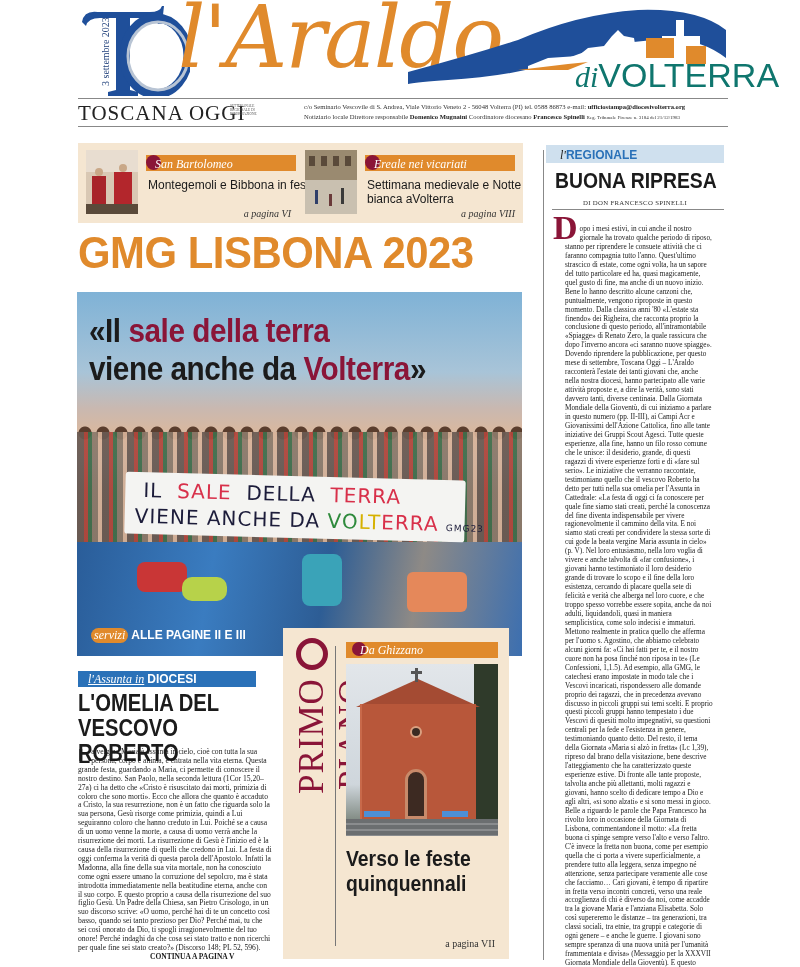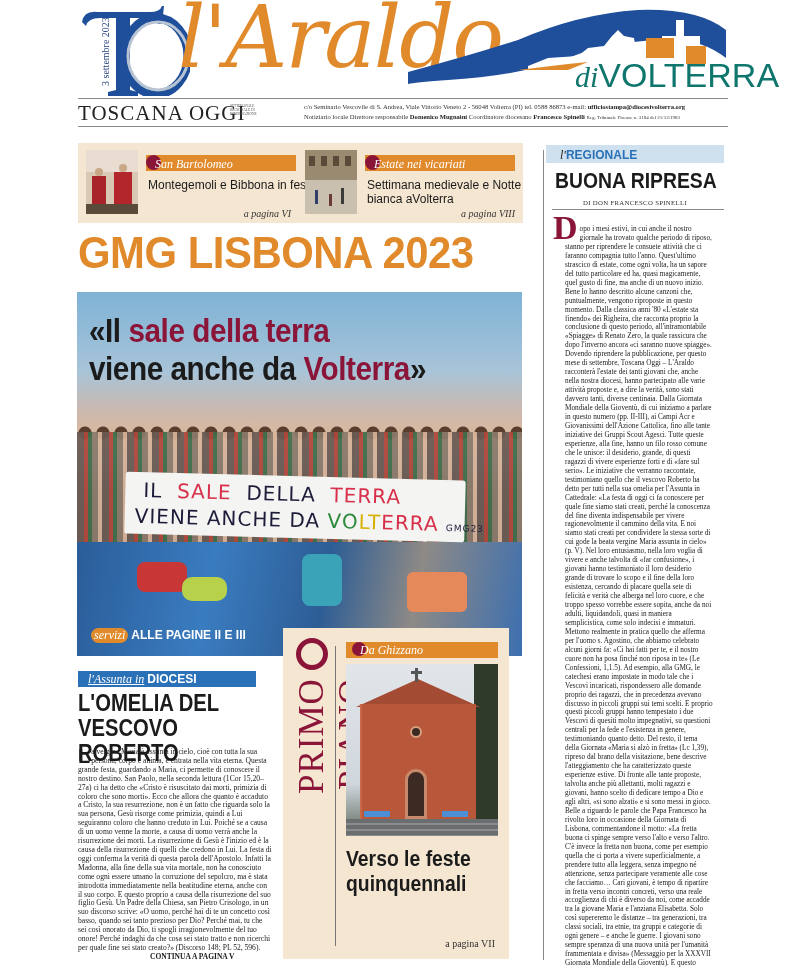--- a/index.html
+++ b/index.html
@@ -180,21 +180,21 @@
       <rect x="0" y="0" width="52" height="30" fill="#9a8a70"></rect>
       <rect x="4" y="6" width="6" height="10" fill="#5a4a3a"></rect>
         <rect x="16" y="6" width="6" height="10" fill="#5a4a3a"></rect>
         <rect x="28" y="6" width="6" height="10" fill="#5a4a3a"></rect>
         <rect x="40" y="6" width="6" height="10" fill="#5a4a3a"></rect>
       <rect x="0" y="30" width="52" height="34" fill="#c9c0b0"></rect>
       <rect x="10" y="40" width="3" height="14" fill="#2f3f6a"></rect>
         <rect x="24" y="44" width="3" height="12" fill="#6a3a3a"></rect>
         <rect x="36" y="38" width="3" height="16" fill="#3a3a3a"></rect>
     </svg>
-    <div class="kicker"><span class="drop"></span><span class="t">E</span><span class="t">state nei vicariati</span></div>
+    <div class="kicker"><span class="drop"></span><span class="t">E</span><span class="t">reale nei vicariati</span></div>
     <div class="title">Settimana medievale e Notte bianca aVolterra</div>
     <div class="page">a pagina VIII</div>
   </div>
 </div>
 
 <div class="gmg">GMG LISBONA 2023</div>
 
 <div class="photo">
   <div class="photo-quote">
     <div><span>«Il </span><span class="hl">sale della terra</span></div>

